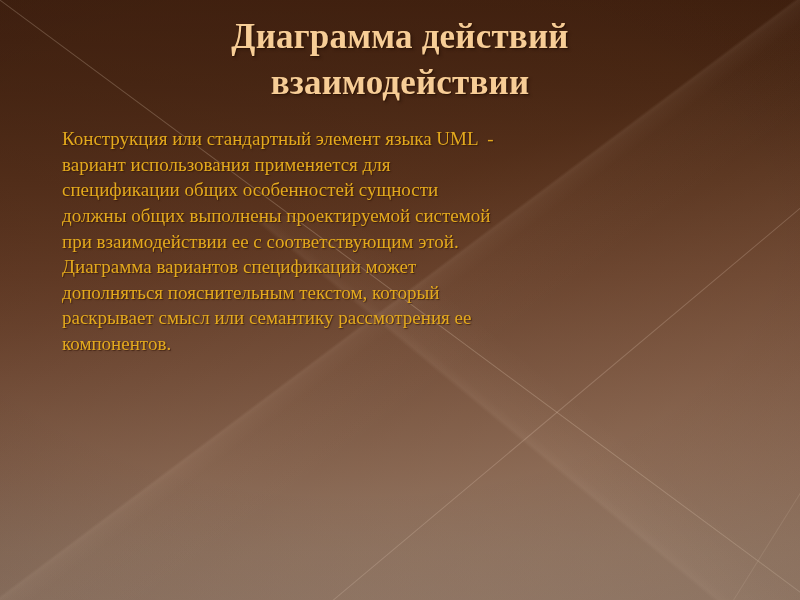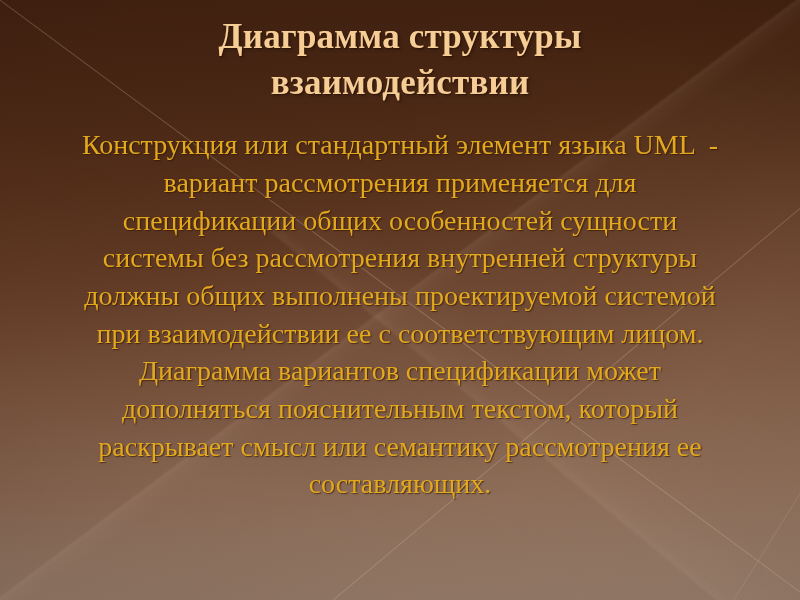--- a/index.html
+++ b/index.html
@@ -132,23 +132,23 @@
     color: #f7cd96;
     letter-spacing: 0.2px;
     text-shadow:
       1px 1px 0 rgba(40, 16, 6, 0.55),
       2px 2px 3px rgba(30, 12, 4, 0.35);
   }
 
   .body-block {
     margin: 20px 0 0 0;
     padding: 0 28px;
-    text-align: center;
+    text-align: left;
     color: #e3a91d;
-    font-size: 28px;
+    font-size: 19px;
     line-height: 1.345;
     text-shadow:
       1px 1px 0 rgba(52, 22, 8, 0.45),
       1px 1px 2px rgba(40, 16, 6, 0.30);
   }
   .body-line {
     display: block;
     white-space: pre;
   }
 </style>
@@ -162,32 +162,31 @@
     <div class="wedge-cross"></div>
     <div class="line-main"></div>
     <div class="line-cross"></div>
     <div class="line-right"></div>
     <div class="vignette"></div>
   </div>
 
   <div class="content">
 
     <h1 class="slide-title">
-      <span class="title-line">Диаграмма структуры</span>
+      <span class="title-line">Диаграмма действий</span>
       <br>
       <span class="title-line">взаимодействии</span>
     </h1>
 
     <div class="body-block">
       <span class="body-line">Конструкция или стандартный элемент языка UML  -</span>
-      <span class="body-line">вариант рассмотрения применяется для</span>
+      <span class="body-line">вариант использования применяется для</span>
       <span class="body-line">спецификации общих особенностей сущности</span>
-      <span class="body-line">системы без рассмотрения внутренней структуры</span>
       <span class="body-line">должны общих выполнены проектируемой системой</span>
-      <span class="body-line">при взаимодействии ее с соответствующим лицом.</span>
+      <span class="body-line">при взаимодействии ее с соответствующим этой.</span>
       <span class="body-line">Диаграмма вариантов спецификации может</span>
       <span class="body-line">дополняться пояснительным текстом, который</span>
       <span class="body-line">раскрывает смысл или семантику рассмотрения ее</span>
-      <span class="body-line">составляющих.</span>
+      <span class="body-line">компонентов.</span>
     </div>
 
   </div>
 </div>
 
 </body></html>

